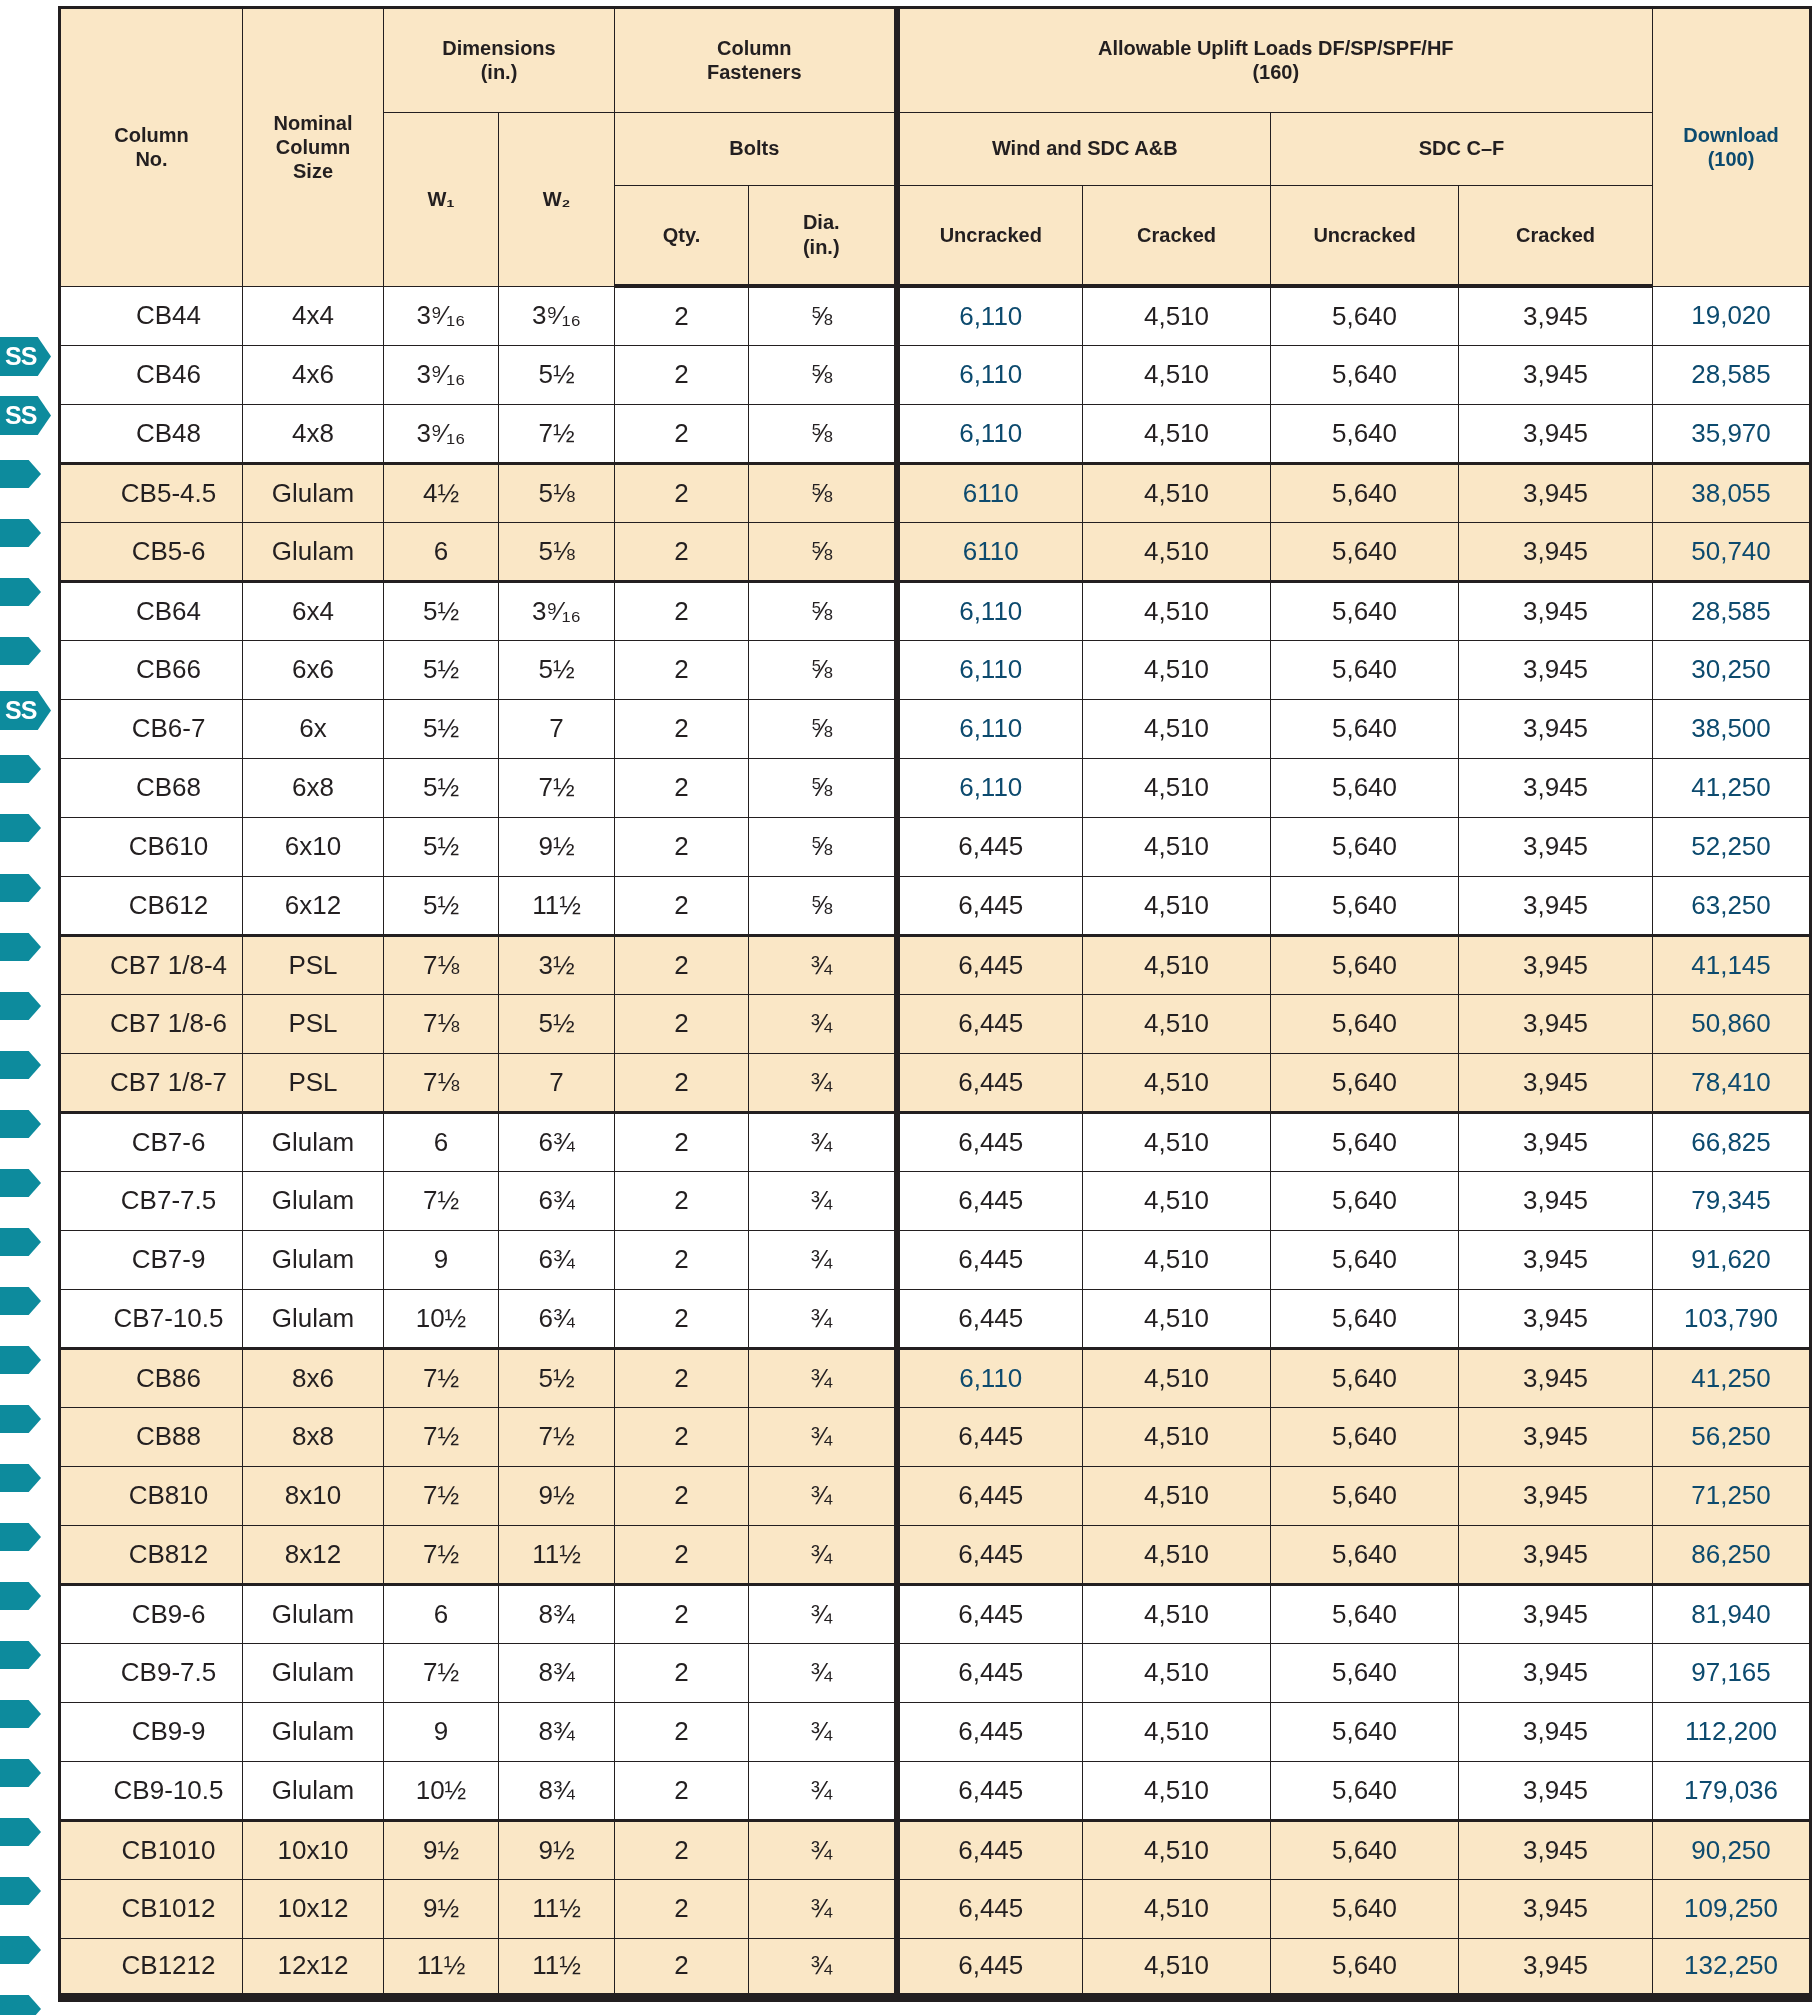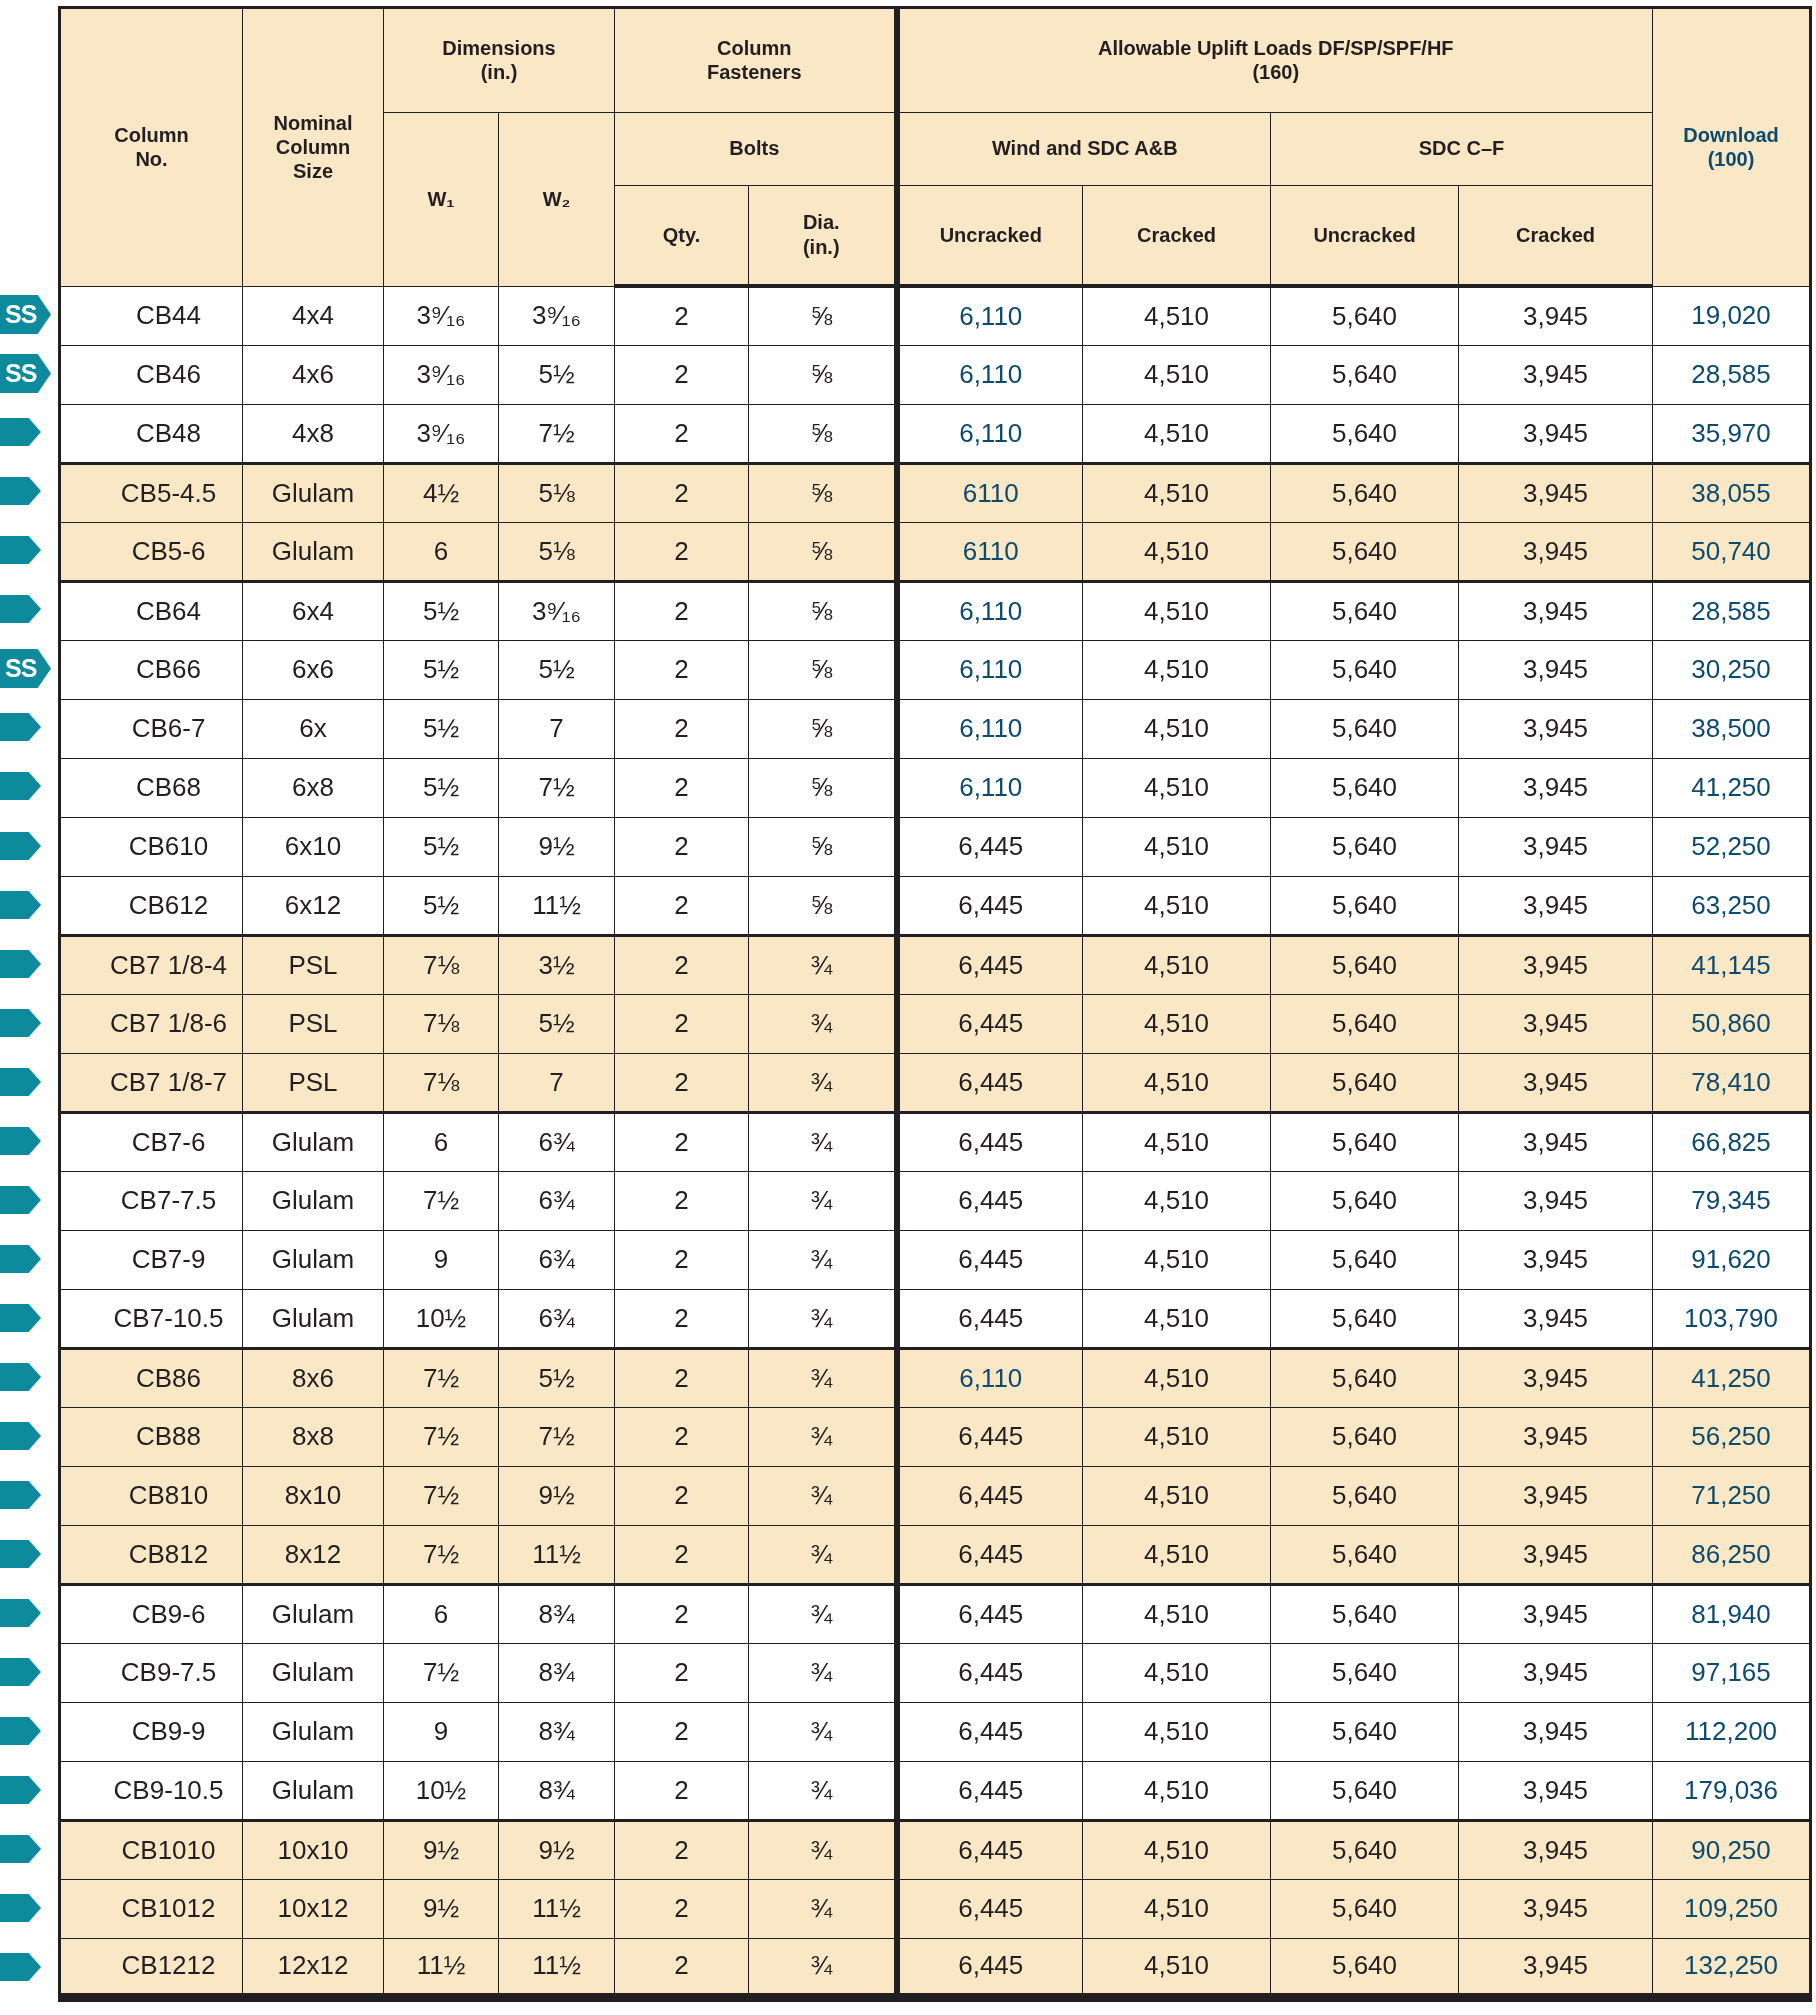--- a/index.html
+++ b/index.html
@@ -25,21 +25,21 @@
   .cb thead tr.h2{height:73px;}
   .cb thead tr.h3{height:101px;}
   .cb thead tr.h3 th{border-bottom-width:4.7px;}
   .cb tbody tr.data{height:59px;}
   .cb tbody td{font-size:26px;background:#ffffff;}
   .cb tbody tr.shaded td{background:#fae7c6;}
   .cb tbody tr.group-start td{border-top-width:3.7px;}
   .cb td.model{text-align:center;padding-left:34px;}
   .cb .heavy-left{border-left-width:6.6px;}
   .red{color:#0c4a6e;}
-  .marker{position:absolute;left:0;background:#0d8b9d;}
+  .marker{position:absolute;left:0;background:#0d8b9d;margin-top:42px;}
   .marker.arrow{width:41px;height:28px;
     clip-path:polygon(0 0,70% 0,100% 50%,70% 100%,0 100%);}
   .marker.ss{width:51px;height:39px;
     clip-path:polygon(0 0,74% 0,100% 50%,74% 100%,0 100%);
     display:flex;align-items:center;justify-content:center;
     color:#ffffff;font-weight:bold;font-size:25px;letter-spacing:-0.9px;
     padding-right:9.4px;box-sizing:border-box;}
 </style>
 </head>
 <body>

